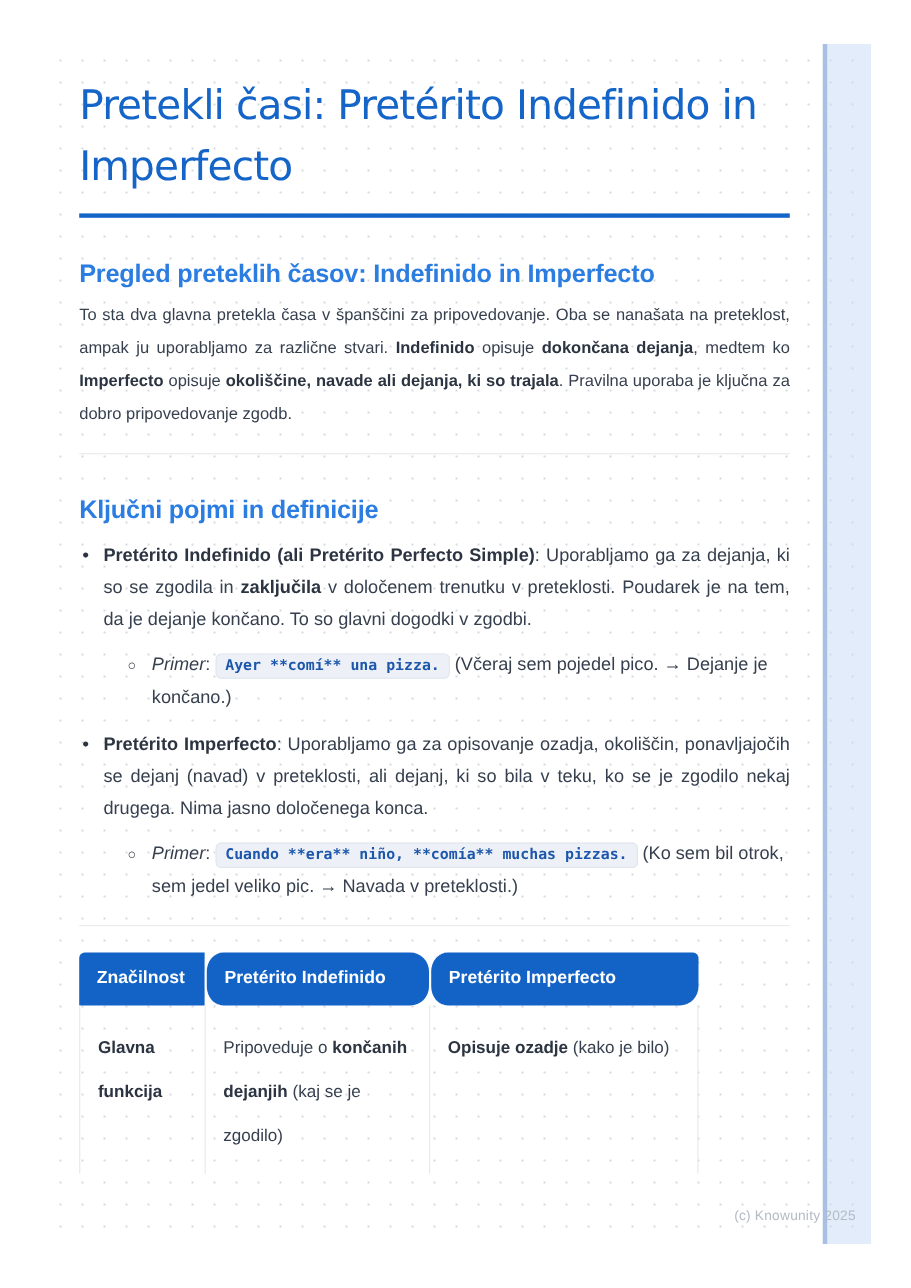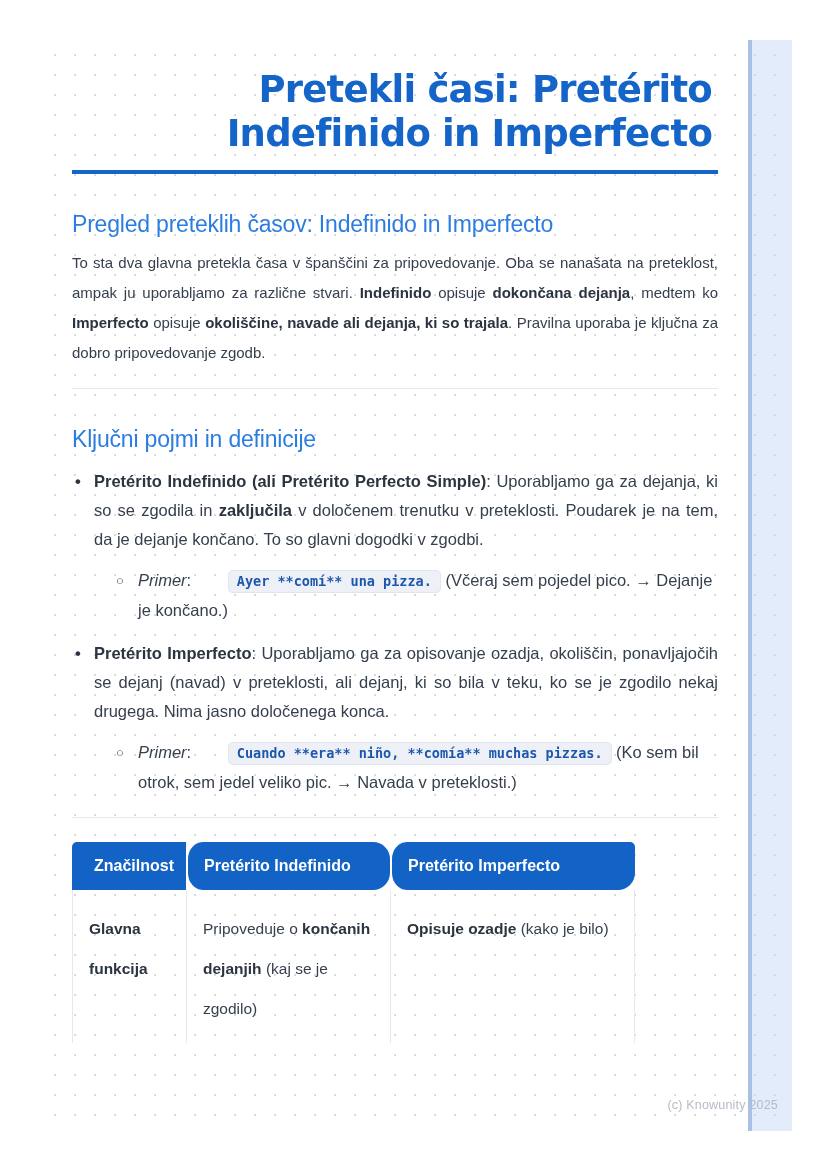--- a/index.html
+++ b/index.html
@@ -15,26 +15,26 @@
     background-size:20px 20px;background-position:5px 5px;
   }
   .margin-band{
     position:absolute;top:0;right:0;bottom:0;width:40px;
     background:rgba(203,221,246,0.55);
     border-left:4px solid #a8c0e3;z-index:1;
   }
   .content{position:relative;margin-left:32px;width:646px;z-index:2;}
   h1.doc-title{
     font-family:"DejaVu Sans","Liberation Sans",sans-serif;
-    font-weight:700;font-size:37px;line-height:44px;letter-spacing:-0.8px;
-    color:#1565c9;margin:28px 0 0 0;max-width:640px;text-align:right;
+    font-weight:400;font-size:37px;line-height:56px;letter-spacing:-0.8px;
+    color:#1565c9;margin:28px 0 0 0;max-width:640px;
   }
   .title-rule{height:4px;background:#1565c9;margin-top:14px;border:none;}
   h2.sec{
-    font-size:23px;font-weight:400;color:#2b7de1;letter-spacing:-0.2px;
+    font-size:23px;font-weight:700;color:#2b7de1;letter-spacing:-0.2px;
     margin:36px 0 0 0;line-height:28px;
   }
   p.body-p{
     font-size:15px;line-height:30px;text-align:justify;
     margin:10px 0 0 0;color:#353f4d;
   }
   .divider{border:none;border-top:1px solid #e8e9eb;margin:20px 0 0 0;}
   b{color:#2b3440;}
   ul.main-list{list-style:none;margin:4px 0 0 0;padding:0;}
   li.main-li{
@@ -45,33 +45,33 @@
   ul.sub-list{list-style:none;margin:12px 0 2px 0;padding:0 0 0 22px;}
   li.sub-li{
     position:relative;padding-left:22px;font-size:16.5px;line-height:29px;text-align:left;
   }
   li.sub-li > .bullet{position:absolute;left:0;top:0;font-size:13px;color:#2b3440;}
   .em{font-style:italic;}
   .code{
     font-family:"DejaVu Sans Mono","Liberation Mono",monospace;
     font-weight:700;font-size:13.5px;color:#1d57ab;
     background:#edf1f7;border:1px solid #e1e6ee;border-radius:5px;
-    padding:2px 8px 3px 8px;white-space:nowrap;margin-left:32px;
+    padding:2px 8px 3px 8px;white-space:nowrap;
   }
   table.cmp{
     margin-top:24px;border-collapse:separate;border-spacing:0;
     width:563px;table-layout:fixed;
   }
   table.cmp col.c1{width:114px;} table.cmp col.c2{width:204px;} table.cmp col.c3{width:245px;}
   table.cmp th{
     background:#1363c6;color:#ffffff;font-size:16px;font-weight:700;
     text-align:left;padding:15px 12px 15px 16px;
   }
   table.cmp th + th{border-left:2px solid #ffffff;border-radius:17px;}
-  table.cmp th:first-child{border-top-left-radius:5px;text-align:right;}
+  table.cmp th:first-child{border-top-left-radius:5px;}
   table.cmp th:last-child{border-top-right-radius:5px;}
   table.cmp td{
     vertical-align:top;padding:19px 12px 14px 16px;
     font-size:15.5px;line-height:40px;color:#353f4d;
     border-left:1px solid #e6e8ec;background:transparent;
   }
   table.cmp td:last-child{border-right:1px solid #e6e8ec;}
   .watermark{
     position:absolute;right:14px;top:1058px;font-size:12.5px;
     color:#b5bbc4;z-index:3;letter-spacing:0.2px;margin-left:20px;

